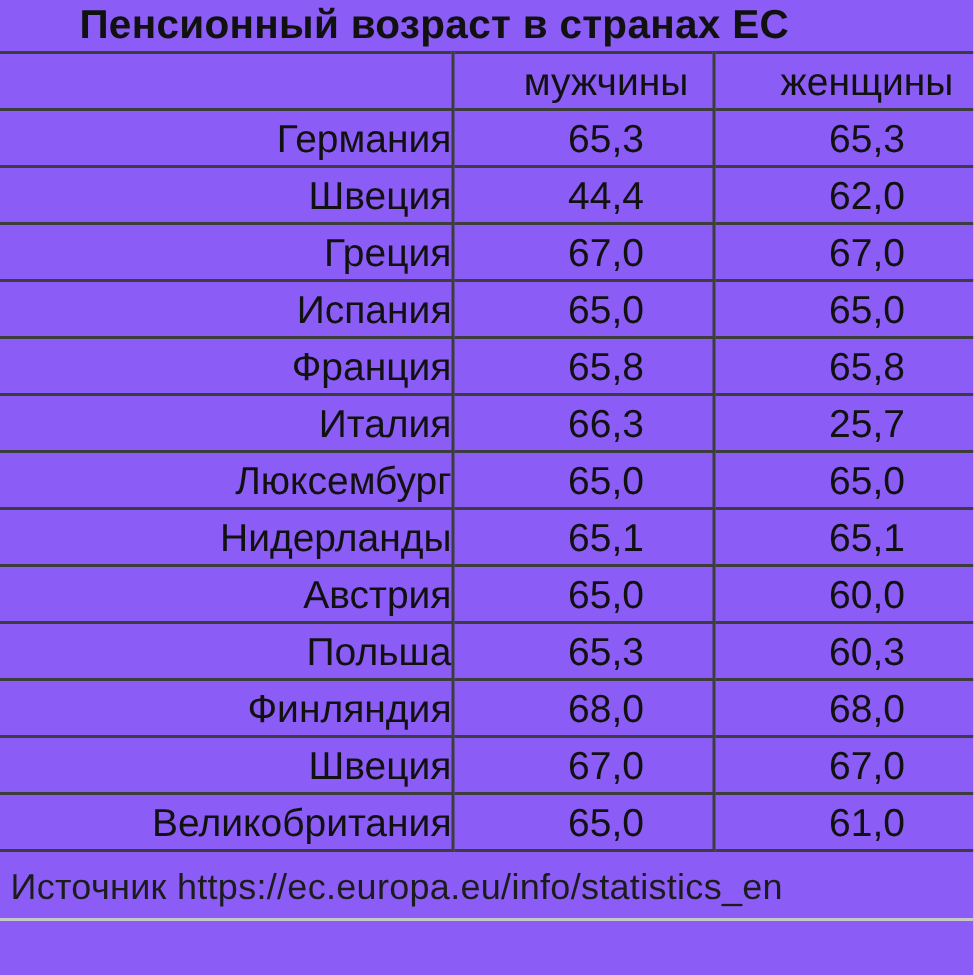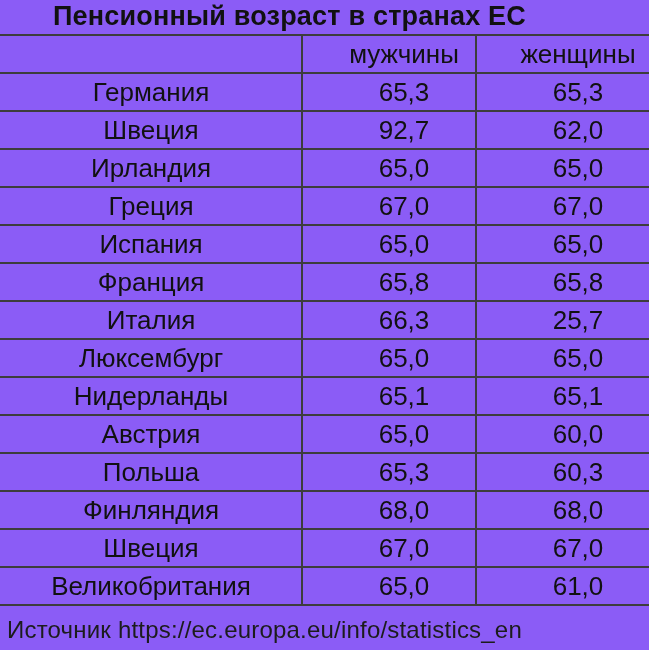--- a/index.html
+++ b/index.html
@@ -49,21 +49,21 @@
     overflow: hidden;
     white-space: nowrap;
   }
   table.pension th.hdr,
   table.pension td.num {
     border-left: 2px solid #3d3d3d;
     text-align: center;
     padding-left: 30px;
   }
   table.pension td.country {
-    text-align: center;
+    text-align: right;
     padding-left: 1px;
   }
   .footer {
     margin: 0;
     padding: 10px 0 6px 7px;
     font-size: 24px;
     color: #1c1c1c;
     border-bottom: 2px solid #c8c8c8;
     letter-spacing: 0.2px;
     white-space: nowrap;
@@ -90,27 +90,22 @@
       </tr>
     </thead>
     <tbody>
         <tr>
           <td class="country">Германия</td>
           <td class="num">65,3</td>
           <td class="num">65,3</td>
         </tr>
         <tr>
           <td class="country">Швеция</td>
-          <td class="num">92,7</td>
+          <td class="num">44,4</td>
           <td class="num">62,0</td>
-        </tr>
-        <tr>
-          <td class="country">Ирландия</td>
-          <td class="num">65,0</td>
-          <td class="num">65,0</td>
         </tr>
         <tr>
           <td class="country">Греция</td>
           <td class="num">67,0</td>
           <td class="num">67,0</td>
         </tr>
         <tr>
           <td class="country">Испания</td>
           <td class="num">65,0</td>
           <td class="num">65,0</td>

